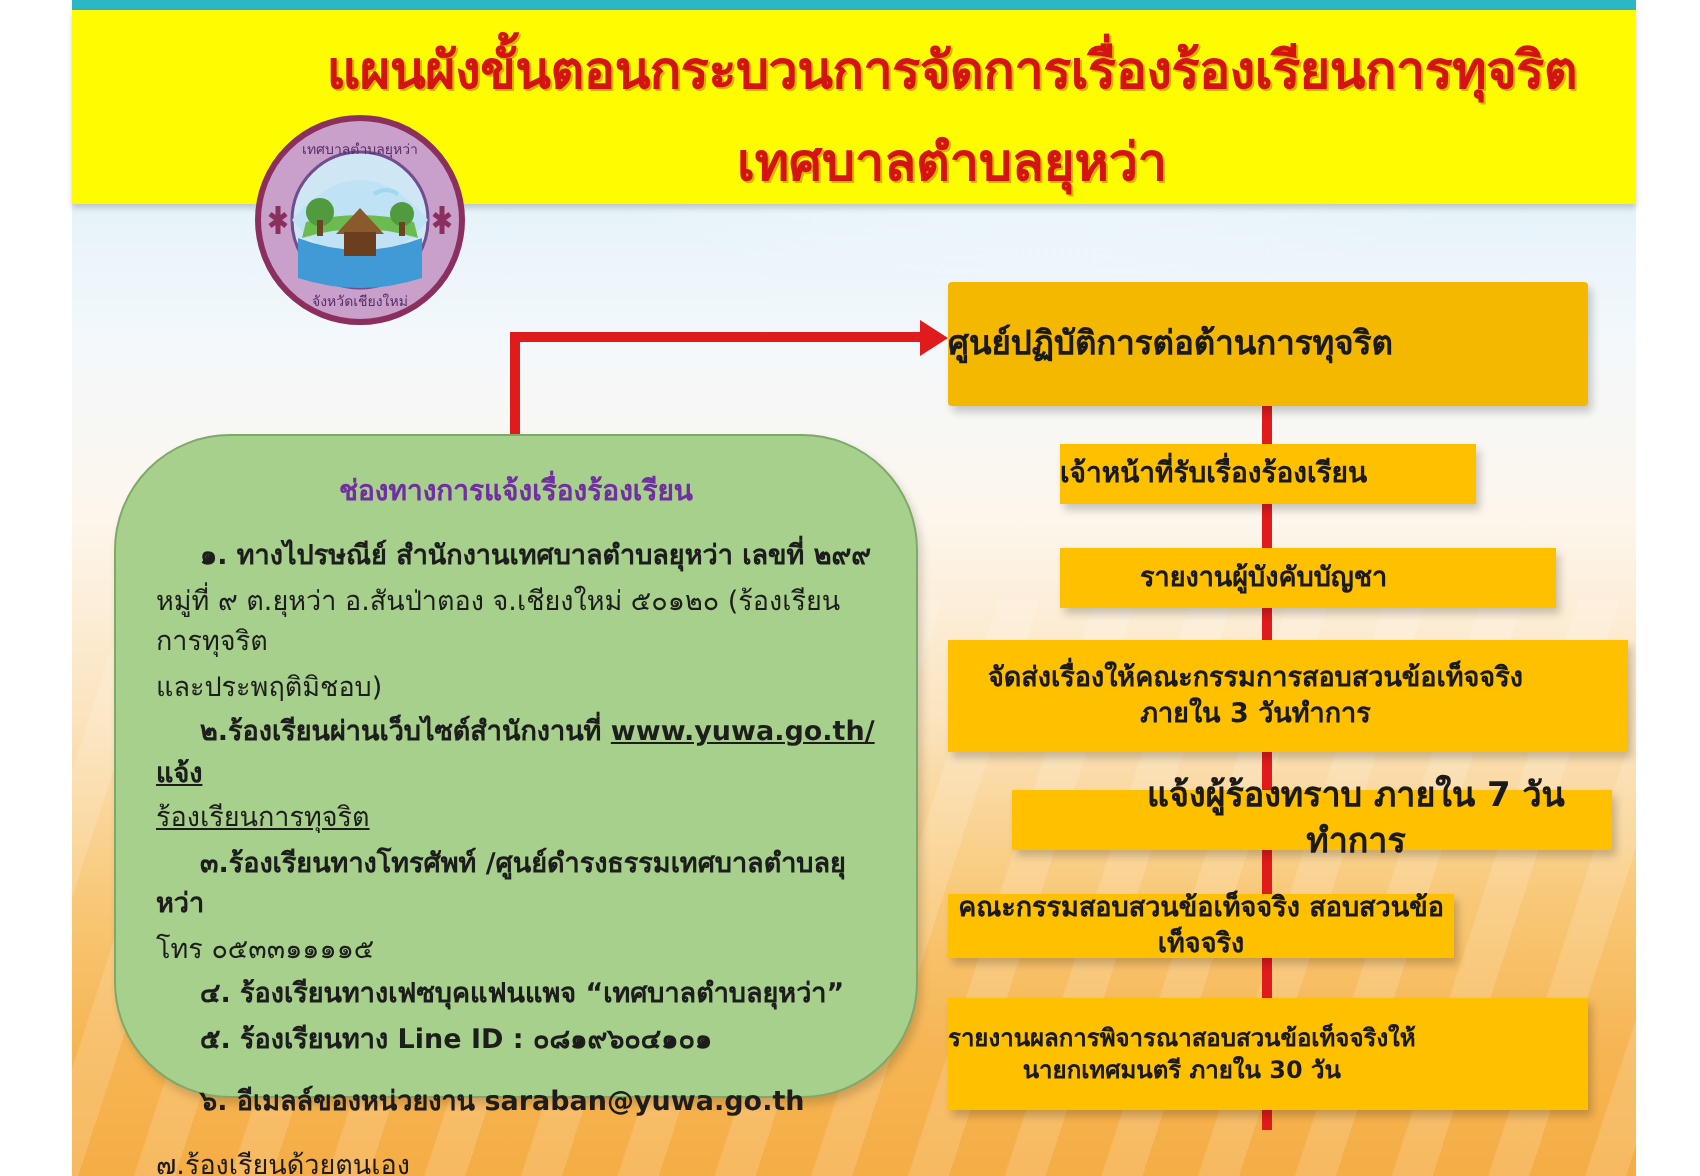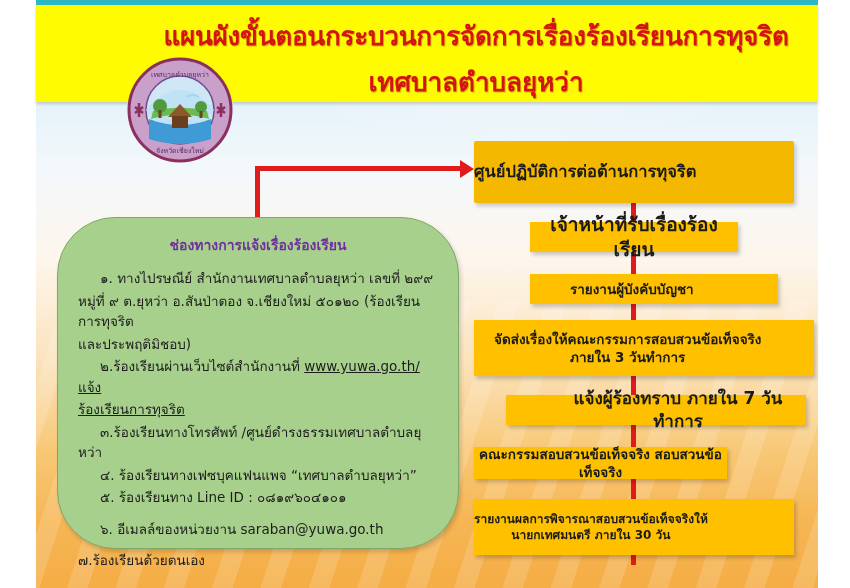--- a/index.html
+++ b/index.html
@@ -83,36 +83,36 @@
   }
   .green-title{
     position:absolute;left:0;top:16px;width:100%;
     text-align:center;color:#7030a0;font-weight:bold;font-size:14px;
   }
   .green-list{
     position:absolute;left:20px;top:50px;width:364px;
     color:#1d1d1d;font-size:13.5px;line-height:1.52;
   }
   .g-item{margin-bottom:2px;}
-  .g-indent{text-indent:22px;}
+  .g-indent{text-indent:22px;font-weight:bold;}
   .g-url{text-decoration:underline;}
   .g-gap{margin-top:11px;}
   
   .flowbox{
     position:absolute;z-index:5;
     display:flex;align-items:center;justify-content:flex-start;
     text-align:center;color:#1a1a1a;font-weight:bold;
     box-shadow:2px 3px 4px rgba(0,0,0,.20);
     line-height:1.34;
   }
   .fb-head{
     left:474px;top:141px;width:320px;height:62px;
     background:#f5b800;font-size:16.5px;border-radius:2px;
   }
-  .fb-1{left:530px;top:222px;width:208px;height:30px;background:#ffc000;font-size:19px;}
+  .fb-1{left:530px;top:222px;width:208px;height:30px;background:#ffc000;font-size:14px;}
   .fb-2{left:530px;top:274px;width:208px;height:30px;background:#ffc000;font-size:13.5px;padding-left:40px;}
   .fb-3{left:474px;top:320px;width:320px;height:56px;background:#ffc000;font-size:13.5px;padding-left:20px;}
   .fb-4{left:506px;top:395px;width:256px;height:30px;background:#ffc000;font-size:17px;padding-left:44px;}
   .fb-5{left:474px;top:447px;width:253px;height:32px;background:#ffc000;font-size:13.5px;}
   .fb-6{left:474px;top:499px;width:320px;height:56px;background:#ffc000;font-size:12px;}
   
   .vline{position:absolute;width:5px;background:#e01b1b;z-index:3;}
   .v-a{left:631px;top:200px;height:26px;}
   .v-b{left:631px;top:250px;height:26px;}
   .v-c{left:631px;top:302px;height:20px;}
@@ -174,20 +174,21 @@
     <div class="green-list">
       <div class="g-item g-indent">๑. ทางไปรษณีย์ สำนักงานเทศบาลตำบลยุหว่า  เลขที่ ๒๙๙</div>
       <div class="g-item">หมู่ที่ ๙ ต.ยุหว่า อ.สันป่าตอง  จ.เชียงใหม่ ๕๐๑๒๐ (ร้องเรียนการทุจริต</div>
       <div class="g-item">และประพฤติมิชอบ)</div>
       <div class="g-item g-indent">
         <span>๒.ร้องเรียนผ่านเว็บไซต์สำนักงานที่</span>
         <span class="g-url">www.yuwa.go.th/แจ้ง</span>
       </div>
       <div class="g-item g-url">ร้องเรียนการทุจริต</div>
       <div class="g-item g-indent">๓.ร้องเรียนทางโทรศัพท์ /ศูนย์ดำรงธรรมเทศบาลตำบลยุหว่า</div>
+      <div class="g-item">โทร ๐๕๓๓๑๑๑๑๕</div>
       <div class="g-item g-indent">๔. ร้องเรียนทางเฟซบุคแฟนแพจ  “เทศบาลตำบลยุหว่า”</div>
       <div class="g-item g-indent">๕. ร้องเรียนทาง Line ID : ๐๘๑๙๖๐๔๑๐๑</div>
       <div class="g-item g-indent g-gap">๖. อีเมลล์ของหน่วยงาน saraban@yuwa.go.th</div>
       <div class="g-item g-gap">๗.ร้องเรียนด้วยตนเอง</div>
     </div>
   </div>
 
   <div class="vline v-a"></div>
   <div class="vline v-b"></div>
   <div class="vline v-c"></div>

